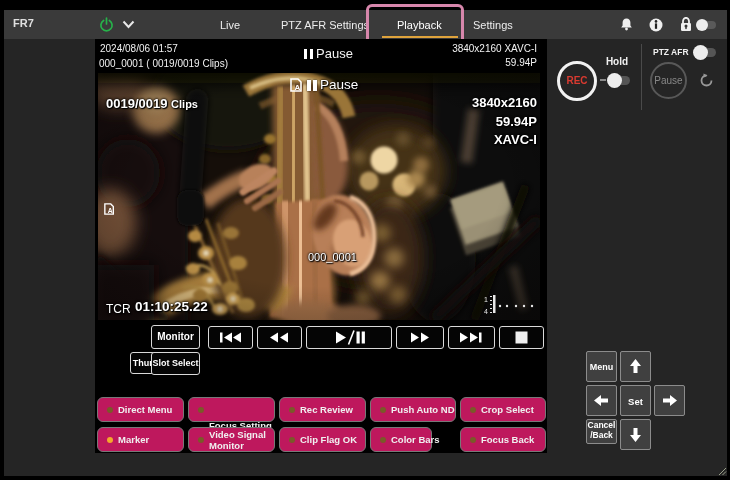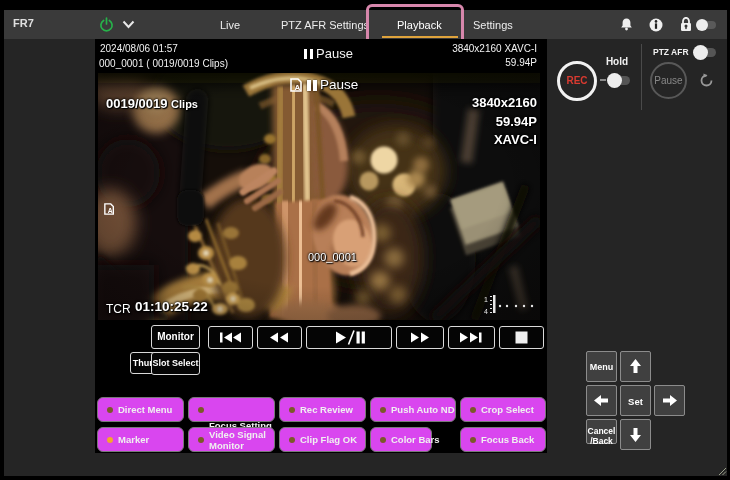--- a/index.html
+++ b/index.html
@@ -4,21 +4,21 @@
 <style>
   html,body{margin:0;padding:0;}
   body{width:730px;height:480px;background:#000;font-family:"Liberation Sans",sans-serif;position:relative;overflow:hidden;}
   .abs{position:absolute;}
   #graybg{left:4px;top:10px;width:723px;height:466px;background:#252525;}
   #topbar{left:4px;top:10px;width:723px;height:29px;background:#3a3a3a;}
   #blackpanel{left:95px;top:39px;width:452px;height:414px;background:#000;}
   .tab{color:#ededed;font-size:11px;top:19px;text-align:right;}
   .wtxt{color:#f2f2f2;}
   .btn{background:#050505;border:1px solid #d9d9d9;border-radius:3px;box-sizing:border-box;}
-  .fbtn{background:#d946ef;border:1px solid #787878;border-radius:6px;box-sizing:border-box;color:#f0f0f0;font-size:9.5px;font-weight:bold;white-space:nowrap;}
+  .fbtn{background:#be185d;border:1px solid #787878;border-radius:6px;box-sizing:border-box;color:#f0f0f0;font-size:9.5px;font-weight:bold;white-space:nowrap;}
   .led{width:6px;height:6px;border-radius:50%;position:absolute;left:9px;}
   .dbtn{background:#404040;border:1px solid #8c8c8c;border-radius:2px;box-sizing:border-box;color:#fff;font-size:10px;font-weight:bold;text-align:center;}
   .ov{color:#fff;text-shadow:0 0 2px #000,1px 1px 1px #000,0 0 3px #000;}
 </style>
 </head>
 <body>
 <div class="abs" id="graybg"></div>
 <div class="abs" id="topbar"></div>
 
 <div class="abs" style="left:13px;top:17px;font-size:11px;font-weight:bold;color:#e0e0e0;">FR7</div>
@@ -368,21 +368,21 @@
 <svg class="abs" style="left:699px;top:73px;" width="15" height="15" viewBox="0 0 15 15">
   <path d="M12.5 7.5 A5 5 0 1 1 7.5 2.5" fill="none" stroke="#999" stroke-width="1.8"></path>
   <path d="M4.5 0.5 L8.5 2.5 L4.5 4.8 Z" fill="#999"></path>
 </svg>
 
 <div class="abs dbtn" style="left:586px;top:351px;width:31px;height:31px;line-height:31px;font-size:9px;">Menu</div>
 <div class="abs dbtn" style="left:620px;top:351px;width:31px;height:31px;"></div>
 <div class="abs dbtn" style="left:586px;top:385px;width:31px;height:31px;"></div>
 <div class="abs dbtn" style="left:620px;top:385px;width:31px;height:31px;line-height:31px;font-size:9.5px;">Set</div>
 <div class="abs dbtn" style="left:654px;top:385px;width:31px;height:31px;"></div>
-<div class="abs dbtn" style="left:586px;top:419px;width:31px;font-size:8.5px;line-height:10px;padding-top:6px;height:25px;">Cancel<br>/Back</div>
+<div class="abs dbtn" style="left:586px;top:419px;width:31px;font-size:8.5px;line-height:10px;height:25px;">Cancel<br>/Back</div>
 <div class="abs dbtn" style="left:620px;top:419px;width:31px;height:31px;"></div>
 
 <svg class="abs" style="left:620px;top:351px;" width="31" height="31" viewBox="0 0 31 31">
     <path d="M15.5 8 L21 15 L17.5 15 L17.5 22 L13.5 22 L13.5 15 L10 15 Z" fill="#fff"></path>
   </svg>
 <svg class="abs" style="left:586px;top:385px;" width="31" height="31" viewBox="0 0 31 31">
     <path d="M8 15.5 L15 10 L15 13.5 L22 13.5 L22 17.5 L15 17.5 L15 21 Z" fill="#fff"></path>
   </svg>
 <svg class="abs" style="left:654px;top:385px;" width="31" height="31" viewBox="0 0 31 31">
     <path d="M23 15.5 L16 10 L16 13.5 L9 13.5 L9 17.5 L16 17.5 L16 21 Z" fill="#fff"></path>

